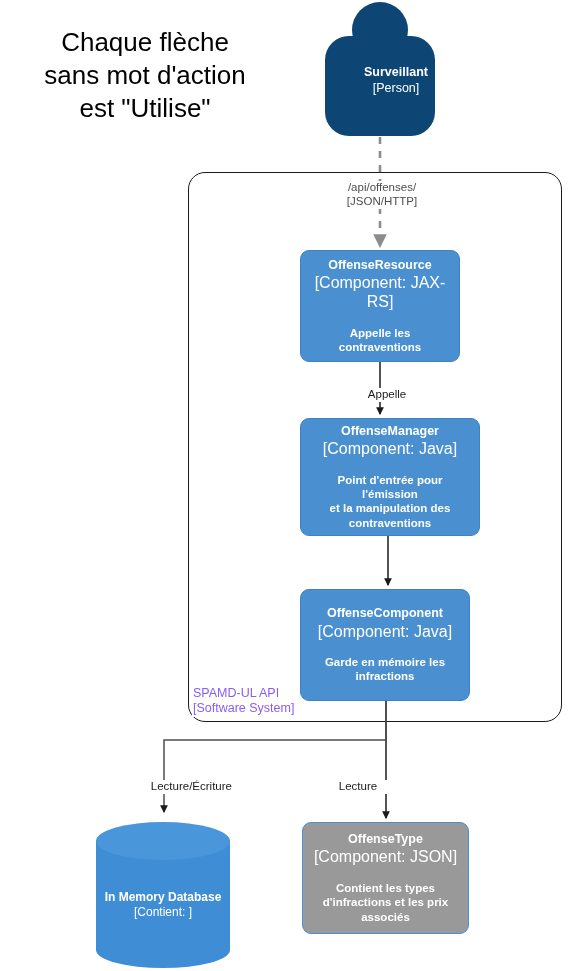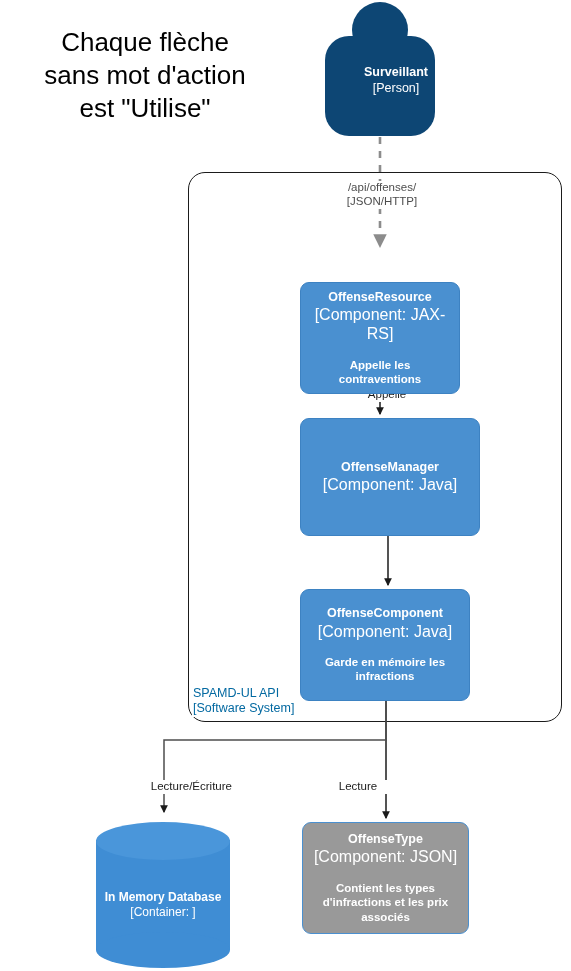--- a/index.html
+++ b/index.html
@@ -42,21 +42,21 @@
     border-radius: 17px;
     box-sizing: border-box;
     background: transparent;
   }
   .boundary-label {
     position: absolute;
     left: 192px;
     top: 686px;
     font-size: 12.5px;
     line-height: 1.22;
-    color: #0369a1;
+    color: #8b5cf6;
     white-space: pre-line;
     background: #ffffff;
     padding: 0 1px;
   }
 
   
   .person {
     position: absolute;
     left: 325px;
     top: 2px;
@@ -117,21 +117,21 @@
     line-height: 1.22;
   }
   .box .desc {
     font-size: 11.5px;
     font-weight: bold;
     line-height: 1.24;
     margin-top: 14px;
     white-space: pre-line;
   }
 
-  #box-offense-resource  { left: 300px; top: 250px; width: 160px; height: 112px; margin-top: 32px; }
+  #box-offense-resource  { left: 300px; top: 250px; width: 160px; height: 112px; }
   #box-offense-manager   { left: 300px; top: 418px; width: 180px; height: 118px; }
   #box-offense-component { left: 300px; top: 589px; width: 170px; height: 112px; }
   #box-offense-type      { left: 302px; top: 822px; width: 167px; height: 112px; }
 
   
   .db {
     position: absolute;
     left: 96px;
     top: 822px;
     width: 134px;
@@ -263,20 +263,23 @@
 
   <div class="box blue" id="box-offense-resource">
     <div class="nm">OffenseResource</div>
     <div class="tech">[Component: JAX-RS]</div>
     <div class="desc">Appelle les contraventions</div>
   </div>
 
   <div class="box blue" id="box-offense-manager">
     <div class="nm">OffenseManager</div>
     <div class="tech">[Component: Java]</div>
+    <div class="desc">Point d'entrée pour l'émission
+et la manipulation des
+contraventions</div>
   </div>
 
   <div class="box blue" id="box-offense-component">
     <div class="nm">OffenseComponent</div>
     <div class="tech">[Component: Java]</div>
     <div class="desc">Garde en mémoire les
 infractions</div>
   </div>
 
   <div class="box gray" id="box-offense-type">
@@ -286,17 +289,17 @@
 d'infractions et les prix
 associés</div>
   </div>
 
   <div class="db">
     <div class="db-body"></div>
     <div class="db-bottom"></div>
     <div class="db-top"></div>
     <div class="db-text">
       <span class="nm">In Memory Database</span>
-      <span class="tech">[Container: ]</span>
+      <span class="tech">[Contient: ]</span>
     </div>
   </div>
 
 </div>
 
 </body></html>

